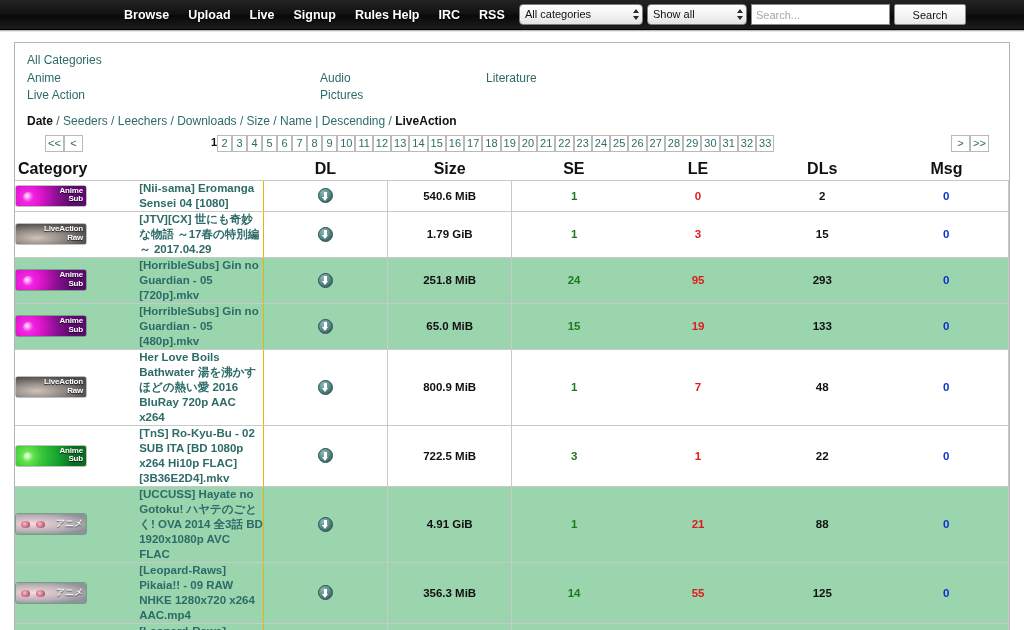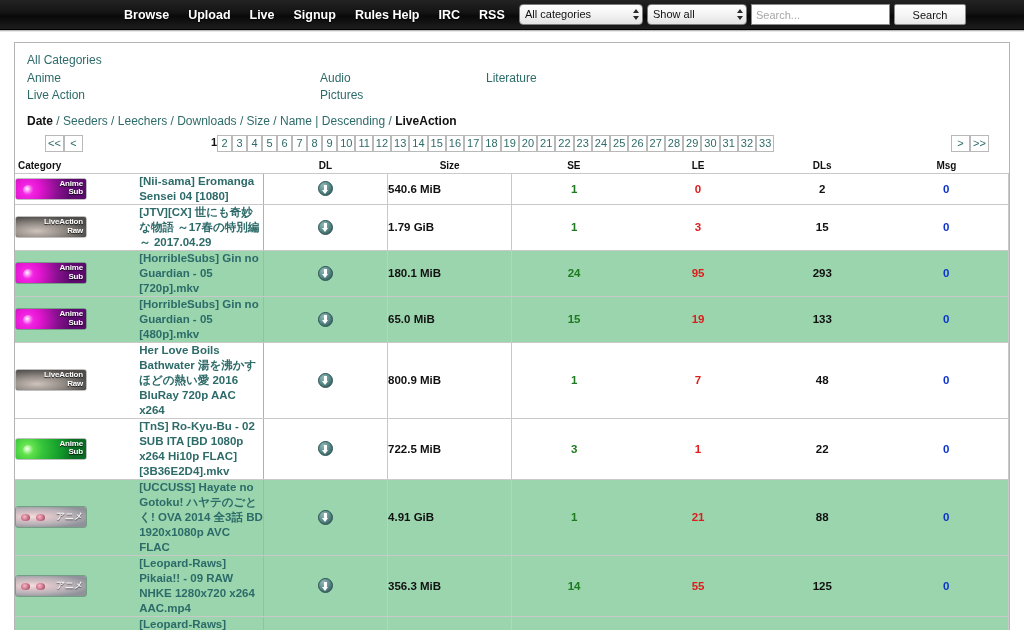--- a/index.html
+++ b/index.html
@@ -172,41 +172,41 @@
   .pager-right .pg { min-width: 19px; }
 
   
   table.tlist {
     width: 100%;
     border-collapse: collapse;
     table-layout: fixed;
     margin-top: 4px;
   }
   table.tlist th {
-    font-size: 10px;
+    font-size: 16px;
     font-weight: bold;
     color: #111;
     text-align: center;
     padding: 1px 0 2px 0;
     border-bottom: 1px solid #c9c9c9;
     background: #fff;
   }
   table.tlist th.cat-h { text-align: left; padding-left: 3px; }
   table.tlist td {
     border-bottom: 1px solid #c9c9c9;
     font-size: 11.5px;
     padding: 0;
   }
   tr.r-norm td { background: #ffffff; }
   tr.r-green td { background: #9ad5ae; }
 
   td.c-icon { width: 81px; padding: 3px 3px 3px 4px; vertical-align: middle; }
   td.c-name { padding: 4px 6px 4px 4px; vertical-align: middle; border-right: 1px solid #eab308; }
   td.c-dl  { width: 40px;  text-align: center; vertical-align: middle; border-right: 1px solid #c9c9c9;}
-  td.c-size{ width: 82px;  text-align: left; vertical-align: middle; border-right: 1px solid #c9c9c9; font-weight: bold; color:#111;}
+  td.c-size{ width: 82px;  text-align: center; vertical-align: middle; border-right: 1px solid #c9c9c9; font-weight: bold; color:#111;}
   td.c-se  { width: 48px;  text-align: center; vertical-align: middle; font-weight: bold; color: #1e7a1e; }
   td.c-le  { width: 48px;  text-align: center; vertical-align: middle; font-weight: bold; color: #e01b1b; }
   td.c-dls { width: 52px;  text-align: center; vertical-align: middle; font-weight: bold; color: #111; }
   td.c-msg { width: 50px;  text-align: center; vertical-align: middle; font-weight: bold; color: #0c33c9; border-right: 1px solid #c9c9c9;}
 
   td.c-name a {
     color: #2d6b69;
     text-decoration: none;
     font-weight: bold;
     font-size: 11.5px;
@@ -447,21 +447,21 @@
             <span class="badge anime-sub">
               <span class="bg"></span>
               <span class="eye"></span>
               <span class="lbl">Anime<span class="l2">Sub</span></span>
             </span>
           </td>
           <td class="c-name">
             <a href="#">[HorribleSubs] Gin no Guardian - 05 [720p].mkv</a>
           </td>
           <td class="c-dl"><span class="dlicon"></span></td>
-          <td class="c-size">180.1 MiB</td>
+          <td class="c-size">251.8 MiB</td>
           <td class="c-se">24</td>
           <td class="c-le">95</td>
           <td class="c-dls">293</td>
           <td class="c-msg">0</td>
         </tr>
         <tr class="r-green">
           <td class="c-icon">
             <span class="badge anime-sub">
               <span class="bg"></span>
               <span class="eye"></span>

